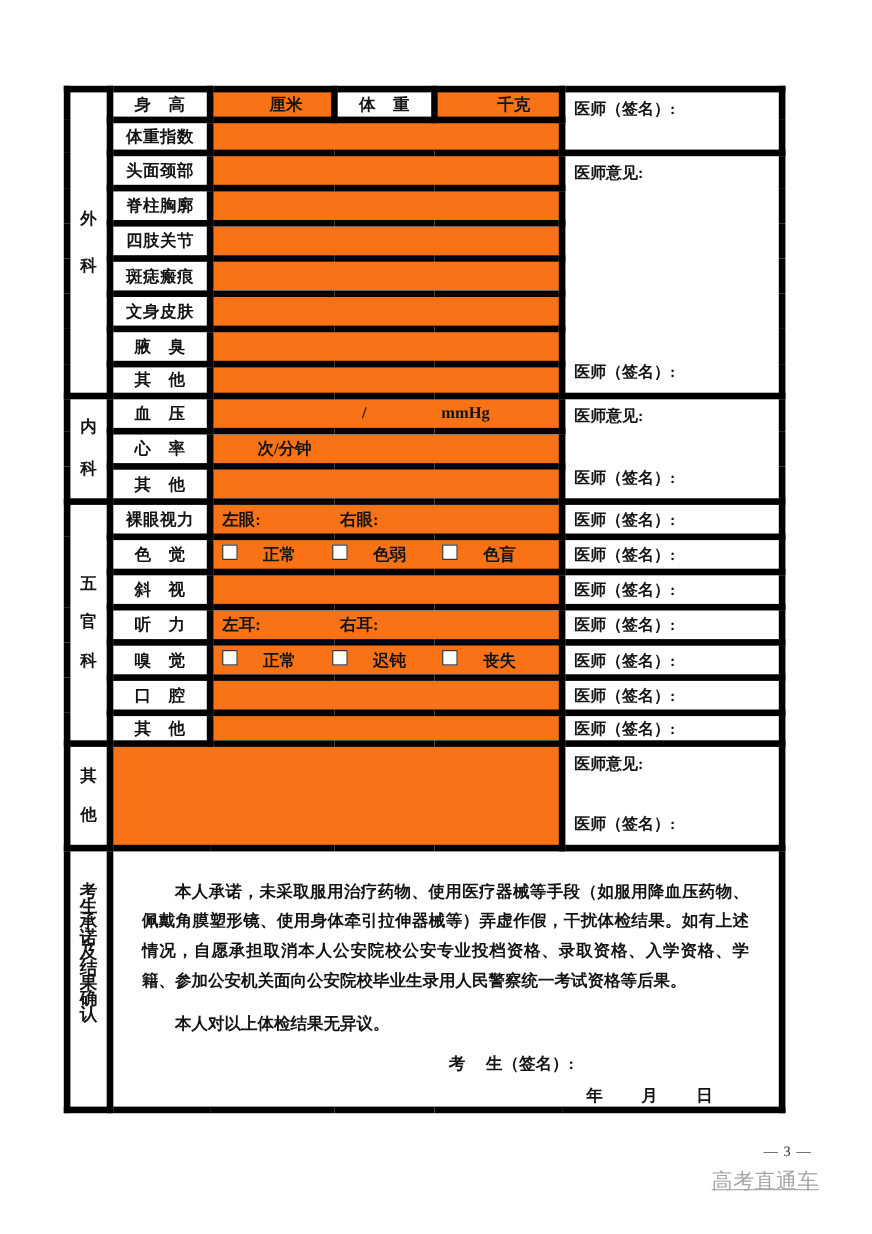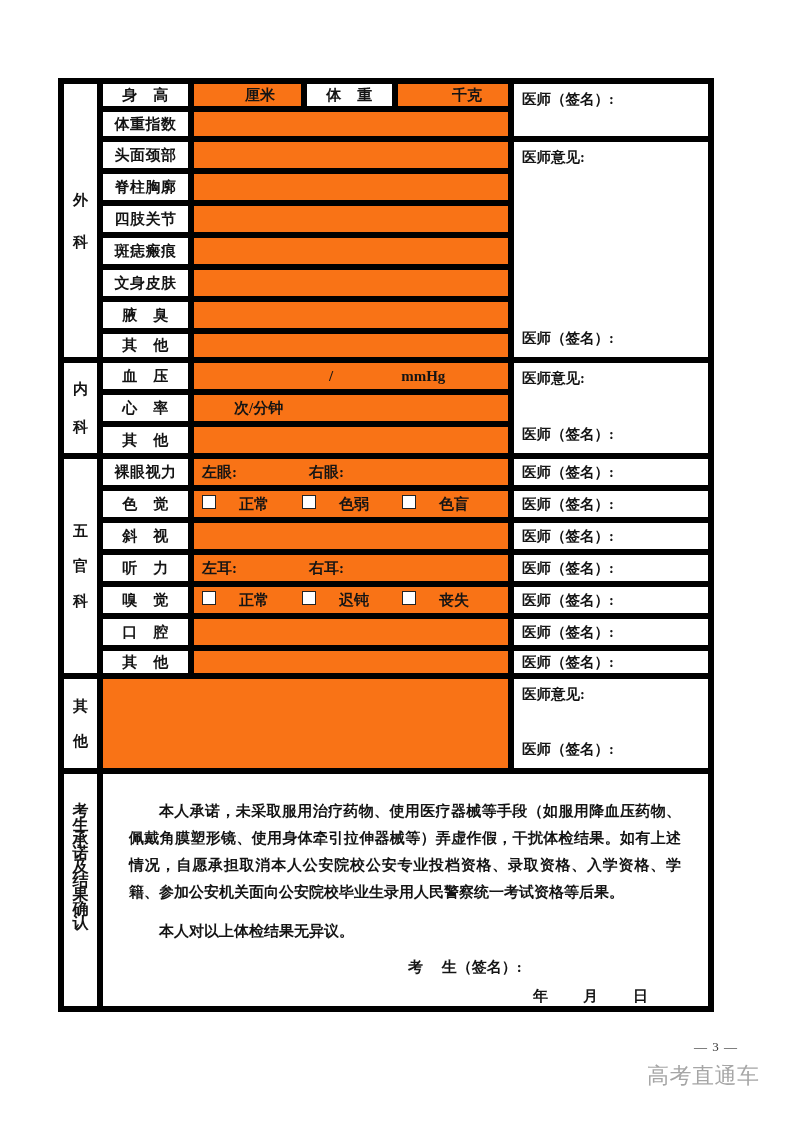--- a/index.html
+++ b/index.html
@@ -47,21 +47,21 @@
   td.doc-rel{position:relative;margin-left:16px;}
   .doc-bottom{position:absolute;left:8px;bottom:9px;font-size:14.5px;}
   td.doc-mid{vertical-align:middle;padding-left:8px;font-size:14.5px;}
   
   td.commit{vertical-align:top;padding:12px 15px 0 14px;}
   .commit p{margin:12px;text-indent:2em;line-height:27px;font-size:15px;text-align:justify;}
   .sign-line{margin-top:13px;padding-left:291px;font-size:15px;}
   .date-line{margin-top:10px;padding-left:416px;display:flex;gap:35px;font-size:15px;}
   
   .page-number{position:absolute;left:694px;top:1039px;font-size:13px;letter-spacing:1px;color:#333;}
-  .watermark{position:absolute;left:647px;top:1061px;font-size:22px;letter-spacing:0.5px;color:#a6a6a6;font-family:"Liberation Sans","DejaVu Sans",sans-serif;}
+  .watermark{position:absolute;left:647px;top:1061px;font-size:19px;letter-spacing:0.5px;color:#a6a6a6;font-family:"Liberation Sans","DejaVu Sans",sans-serif;text-decoration:underline;}
 </style>
 </head>
 <body>
 
 <div class="page">
 
   <table class="form">
     <colgroup>
       <col style="width:39px">
         <col style="width:91px">

